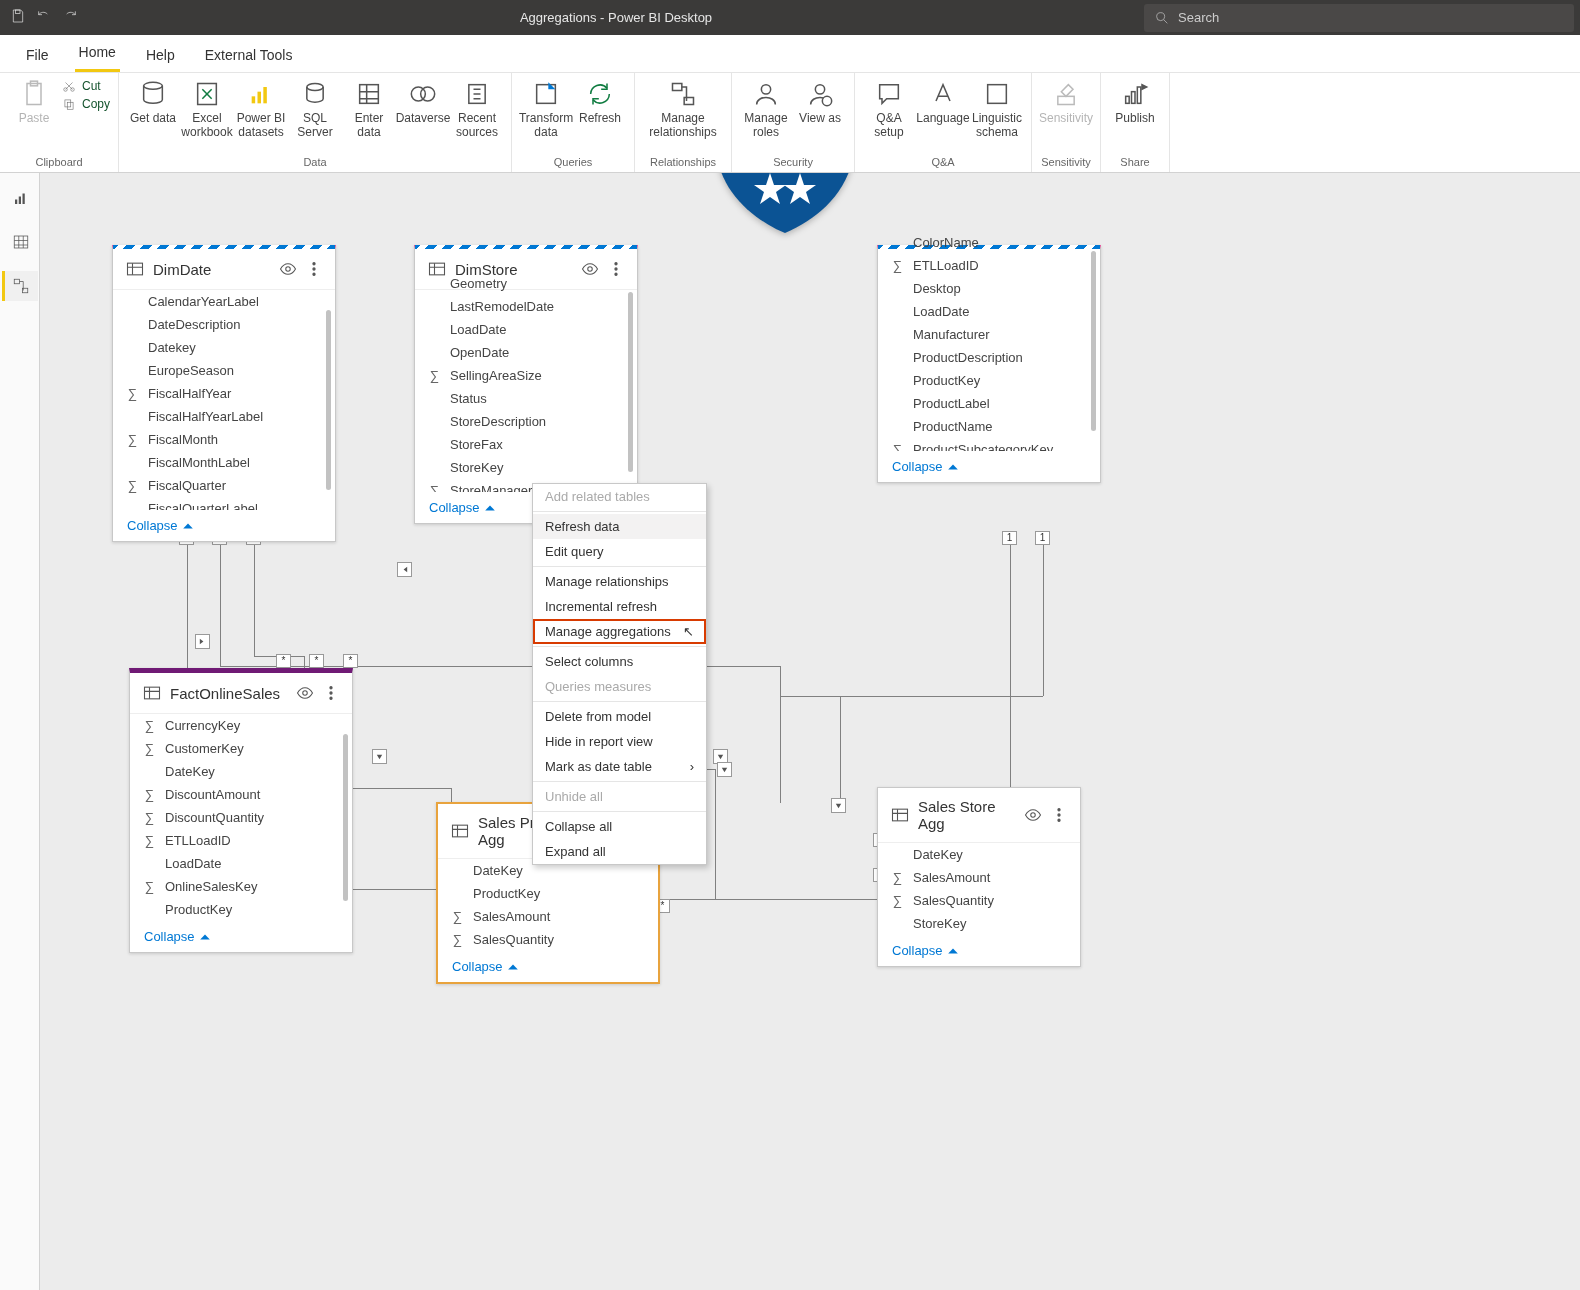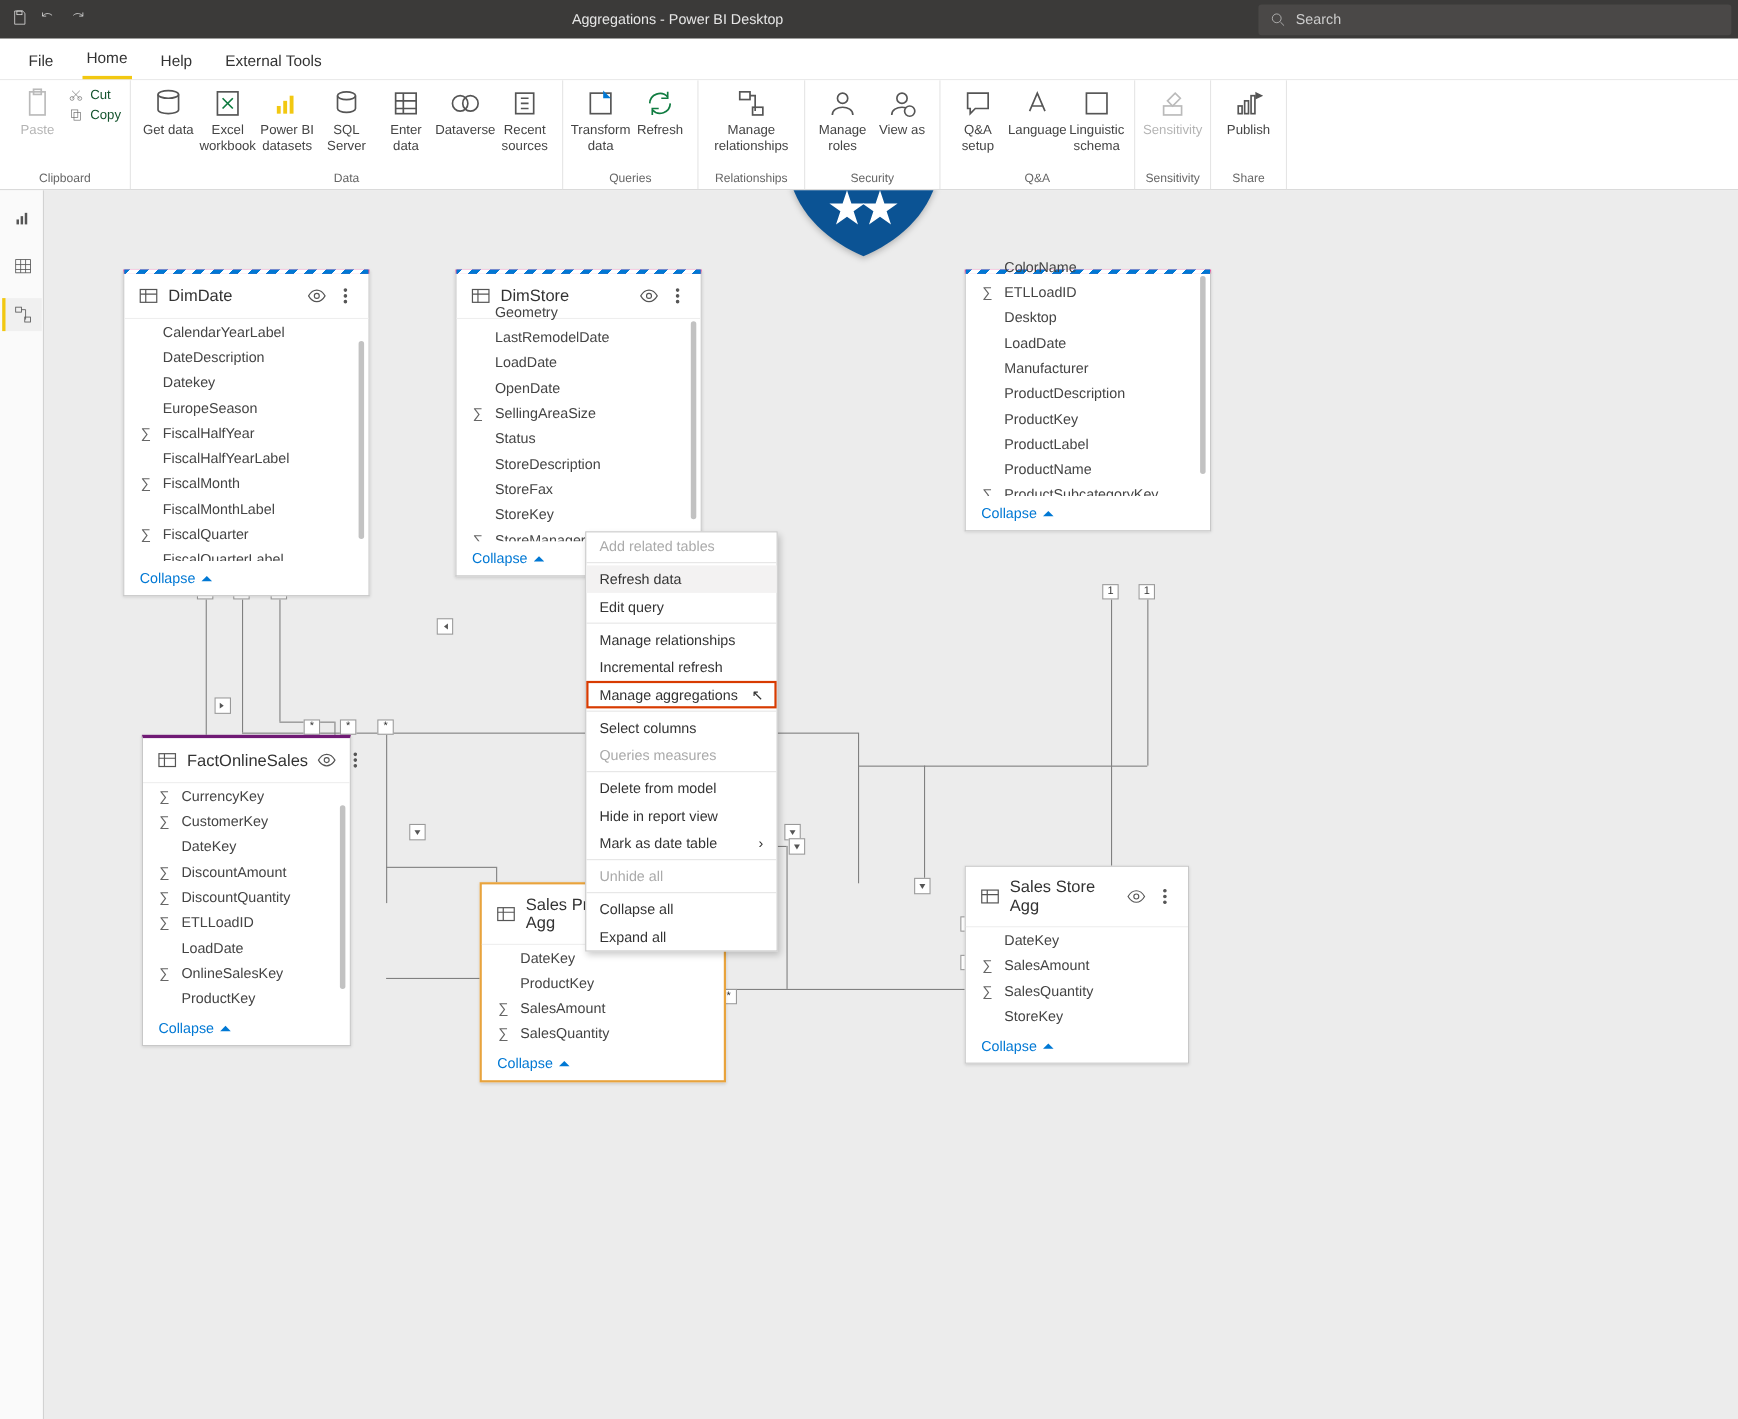--- a/index.html
+++ b/index.html
@@ -607,21 +607,21 @@
           </div>
         </div>
       <div class="tfoot">
           <span>Collapse</span>
           <svg viewBox="0 0 10 10">
             <path d="M1 7l4-4 4 4z"></path>
           </svg>
         </div>
     </div>
 
-    <div class="tcard" style="left:89px;top:495px;width:190px;border-top:3px solid #701a75">
+    <div class="tcard" style="left:89px;top:495px;width:224px;border-top:5px solid #701a75">
       <div class="thdr">
         <span class="ticon"><svg viewBox="0 0 24 24">
               <rect x="3" y="5" width="18" height="14"></rect>
               <path d="M3 10h18M9 5v14"></path>
             </svg></span>
         <span class="tname">FactOnlineSales</span>
         <span class="hico">
             <svg viewBox="0 0 24 24">
               <path d="M2 12s4-7 10-7 10 7 10 7-4 7-10 7S2 12 2 12z"></path>
               <circle cx="12" cy="12" r="3"></circle>

